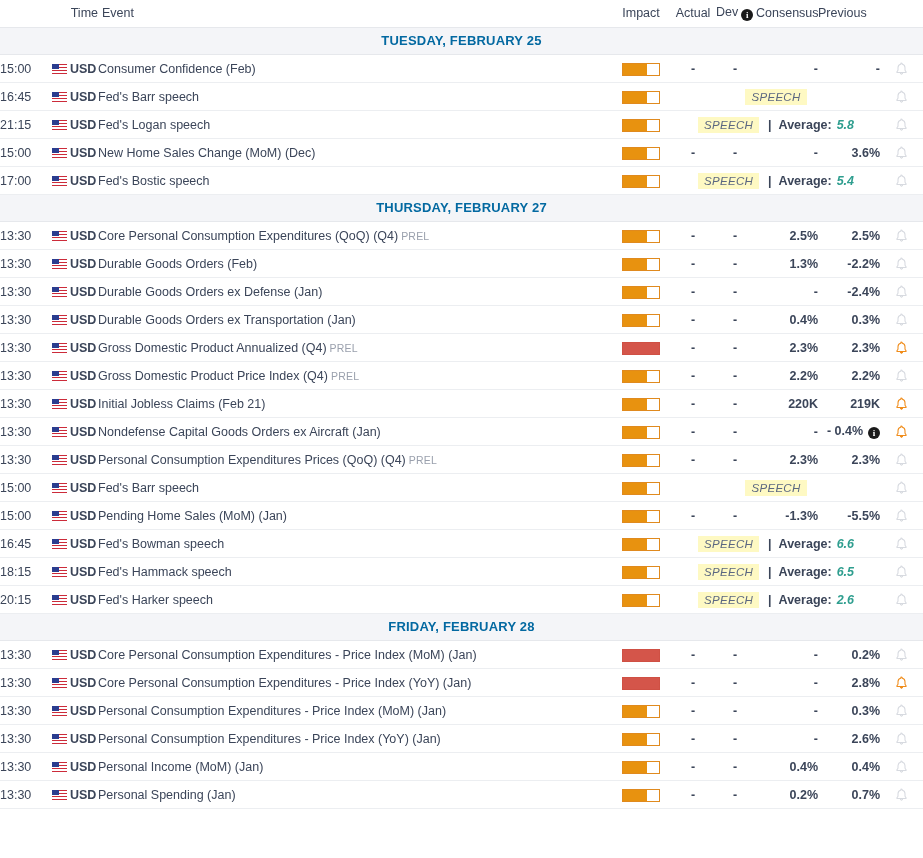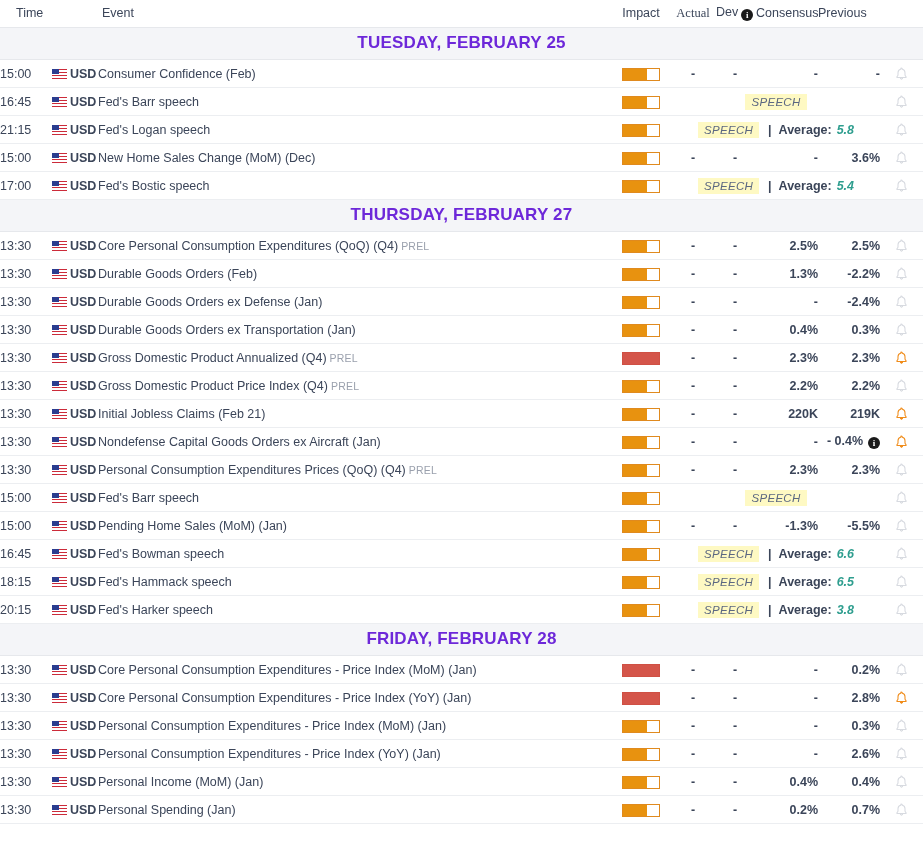--- a/index.html
+++ b/index.html
@@ -39,24 +39,24 @@
   thead th {
     font-weight: normal;
     font-size: 12.5px;
     color: #3b4559;
     background: #ffffff;
     padding: 5px 0 6px 0;
     border-bottom: 1px solid #e6e8ec;
     vertical-align: middle;
     white-space: nowrap;
   }
-  th.h-time    { text-align: left; padding-left: 16px; }
+  th.h-time    { text-align: right; padding-left: 16px; }
   th.h-event   { text-align: left; padding-left: 4px; }
   th.h-impact  { text-align: center; }
-  th.h-actual  { text-align: center; font-family: Liberation Serif, serif; }
+  th.h-actual  { text-align: center; }
   th.h-dev     { text-align: left; padding-left: 2px; }
   th.h-cons    { text-align: center; }
   th.h-prev    { text-align: left; }
 
   .info-badge {
     display: inline-block;
     width: 12px; height: 12px;
     border-radius: 50%;
     background: #1a1a1a;
     color: #ffffff;
@@ -70,23 +70,23 @@
   }
   .info-badge.inline-prev {
     vertical-align: -1px;
     margin-left: 5px;
   }
 
   
   tr.day-row td {
     background: #f4f5f8;
     text-align: center;
-    font-size: 17px;
-    font-weight: bold;
-    color: #6d28d9;
+    font-size: 13px;
+    font-weight: bold;
+    color: #0369a1;
     letter-spacing: 0.2px;
     padding: 5px 0 6px 0;
     border-top: 1px solid #e6e8ec;
     border-bottom: 1px solid #e6e8ec;
   }
 
   
   tr.ev-row td {
     border-bottom: 1px solid #eceef1;
     padding: 0;
@@ -509,21 +509,21 @@
                 <path d="M6.5 1.1c-.45 0-.8.35-.8.8v.35C4.1 2.6 3 4.0 3 5.7v2.5L1.9 9.9c-.2.28 0 .66.35.66h8.5c.35 0 .55-.38.35-.66L10 8.2V5.7c0-1.7-1.1-3.1-2.7-3.45V1.9c0-.45-.35-.8-.8-.8z" fill="none" stroke="#d7dae0" stroke-width="1.05"></path>
                 <path d="M5.3 11.1c.1.72.6 1.25 1.2 1.25s1.1-.53 1.2-1.25z" fill="none" stroke="#d7dae0" stroke-width="1.0"></path>
               </svg></span></td>
         </tr>
         <tr class="ev-row">
           <td class="t-time">20:15</td>
           <td class="t-flag"><span class="flag"><span class="canton"></span></span></td>
           <td class="t-cur">USD</td>
           <td class="t-event">Fed's Harker speech</td>
           <td class="t-impact"><span class="impact lvl-2"><i></i></span></td>
-          <td class="t-speech" colspan="4"><span class="speech-tag">SPEECH</span><span class="speech-sep">|</span><span class="avg-label">Average:</span><span class="avg-val">3.8</span></td>
+          <td class="t-speech" colspan="4"><span class="speech-tag">SPEECH</span><span class="speech-sep">|</span><span class="avg-label">Average:</span><span class="avg-val">2.6</span></td>
           <td class="t-bell"><span class="bell"><svg width="13" height="14" viewBox="0 0 13 14">
                 <path d="M6.5 1.1c-.45 0-.8.35-.8.8v.35C4.1 2.6 3 4.0 3 5.7v2.5L1.9 9.9c-.2.28 0 .66.35.66h8.5c.35 0 .55-.38.35-.66L10 8.2V5.7c0-1.7-1.1-3.1-2.7-3.45V1.9c0-.45-.35-.8-.8-.8z" fill="none" stroke="#d7dae0" stroke-width="1.05"></path>
                 <path d="M5.3 11.1c.1.72.6 1.25 1.2 1.25s1.1-.53 1.2-1.25z" fill="none" stroke="#d7dae0" stroke-width="1.0"></path>
               </svg></span></td>
         </tr>
         <tr class="day-row">
           <td colspan="10">FRIDAY, FEBRUARY 28</td>
         </tr>
         <tr class="ev-row">
           <td class="t-time">13:30</td>

